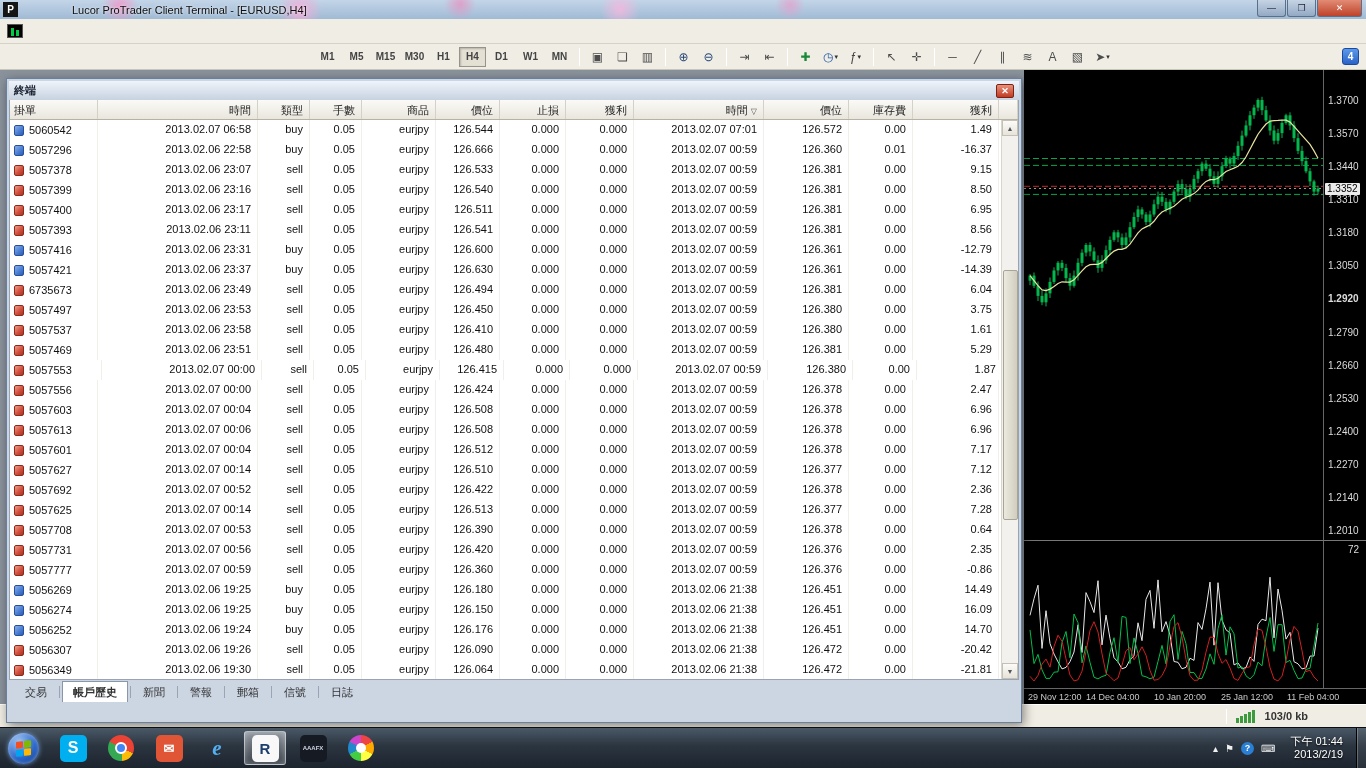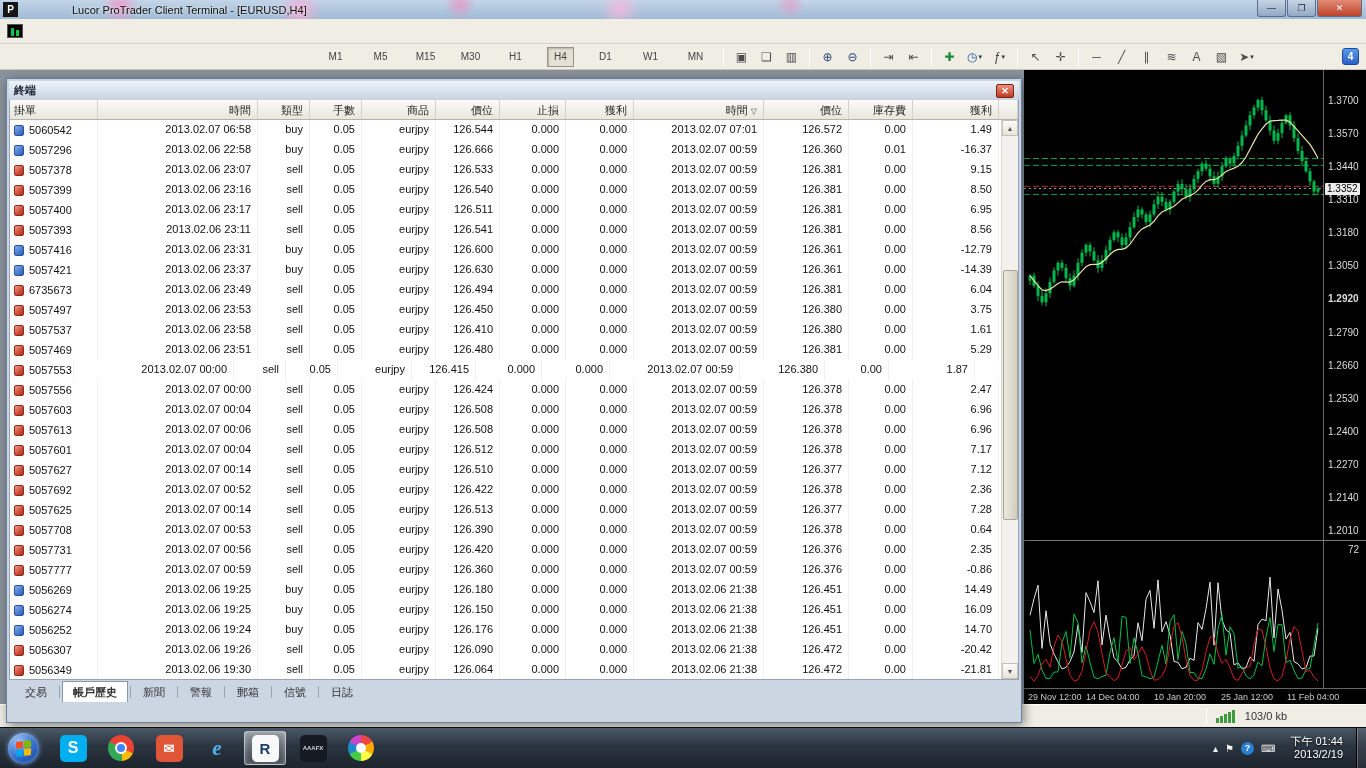--- a/index.html
+++ b/index.html
@@ -30,22 +30,22 @@
     border-bottom:1px solid #d6d2c6; display:flex; align-items:center; font-size:12px; color:#222; z-index:5; }
   .child-icon { width:16px; height:14px; background:#000; border:1px solid #555; margin:0 7px; position:relative; flex:none; }
   .child-icon::before { content:""; position:absolute; left:3px; top:3px; width:3px; height:8px; background:#0c4; }
   .child-icon::after { content:""; position:absolute; left:8px; top:5px; width:3px; height:6px; background:#0c4; }
   .menu-item { padding:3px 9px; }
 
   
   .toolbar { position:absolute; top:44px; left:0; right:0; height:26px; background:#f0ede4;
     border-bottom:1px solid #c9c5b8; display:flex; align-items:center; z-index:5; }
   .tf-group { margin-left:313px; display:flex; }
-  .tf { min-width:27px; height:20px; font-size:10px; font-weight:normal; color:#444;
-    display:flex; align-items:center; justify-content:center; border:1px solid transparent; margin:0 9px; }
+  .tf { min-width:27px; height:20px; font-size:10px; font-weight:bold; color:#444;
+    display:flex; align-items:center; justify-content:center; border:1px solid transparent; margin:0 1px; }
   .tf.active { background:#e4e0d4; border:1px solid #97938a; box-shadow:inset 1px 1px 2px rgba(0,0,0,.2); }
   .tb-sep { width:1px; height:18px; background:#b9b5a9; border-right:1px solid #fff; margin:0 5px; flex:none; }
   .tb-icon { min-width:23px; height:20px; display:flex; align-items:center; justify-content:center;
     font-size:12px; color:#4d4d4d; margin:0 1px; padding:0 1px; }
   .dropdown-caret { font-size:7px; margin-left:1px; color:#333; }
   .toolbar-badge { margin-left:auto; margin-right:7px; width:17px; height:17px;
     background:linear-gradient(#5a9ae8,#2a62c8); border:1px solid #1a4aa0; border-radius:3px;
     color:#fff; font-size:10px; font-weight:bold; display:flex; align-items:center; justify-content:center; }
 
   
@@ -63,21 +63,21 @@
     color:#c8c8c8; font-size:9px; }
   .x-label { position:absolute; top:3px; white-space:nowrap; }
 
   
   .statusbar { position:absolute; top:704px; left:0; right:0; height:23px; background:#f0ede4;
     border-top:1px solid #fff; display:flex; align-items:center; justify-content:flex-end;
     font-size:11px; color:#333; z-index:2; }
   .sb-sep { width:1px; height:15px; background:#c0bcb0; border-right:1px solid #fff; margin:0 9px; }
   .bars { display:flex; align-items:flex-end; gap:1px; height:14px; margin-right:10px; }
   .bars span { width:3px; background:#3d9a3d; display:block; }
-  .traffic { margin-right:79px; }
+  .traffic { margin-right:58px;font-weight:bold; }
 
   
   .terminal { position:absolute; left:6px; top:78px; width:1016px; height:645px;
     background:#ccd6e3; border:1px solid #69809e; padding:2px; z-index:3;
     box-shadow:2px 3px 10px rgba(0,0,0,.45); }
   .t-titlebar { height:19px; background:linear-gradient(#eff4fa,#c7d2e1); display:flex; align-items:center;
     font-size:11px; font-weight:bold; color:#1c2433; padding:0 5px; }
   .t-close { margin-left:auto; width:18px; height:14px; background:linear-gradient(#e8927e,#c13a24);
     border:1px solid #7a2313; border-radius:2px; color:#fff; font-size:9px; line-height:12px; text-align:center; }
   .t-body { position:relative; background:#fff; height:580px; border:1px solid #98a4b4; border-top:none; overflow:hidden; }
@@ -662,21 +662,21 @@
             <div class="t-cell" style="width: 74px;">eurjpy</div>
             <div class="t-cell" style="width: 64px;">126.480</div>
             <div class="t-cell" style="width: 66px;">0.000</div>
             <div class="t-cell" style="width: 68px;">0.000</div>
             <div class="t-cell" style="width: 130px;">2013.02.07 00:59</div>
             <div class="t-cell" style="width: 85px;">126.381</div>
             <div class="t-cell" style="width: 64px;">0.00</div>
             <div class="t-cell" style="width: 86px;">5.29</div>
           </div>
           <div class="t-row">
-            <div class="t-cell order-cell" style="width: 64px;">
+            <div class="t-cell order-cell" style="width: 92px;">
               <span class="row-icon sell"></span>
               <span>5057553</span>
             </div>
             <div class="t-cell" style="width: 160px;">2013.02.07 00:00</div>
             <div class="t-cell" style="width: 52px;">sell</div>
             <div class="t-cell" style="width: 52px;">0.05</div>
             <div class="t-cell" style="width: 74px;">eurjpy</div>
             <div class="t-cell" style="width: 64px;">126.415</div>
             <div class="t-cell" style="width: 66px;">0.000</div>
             <div class="t-cell" style="width: 68px;">0.000</div>

